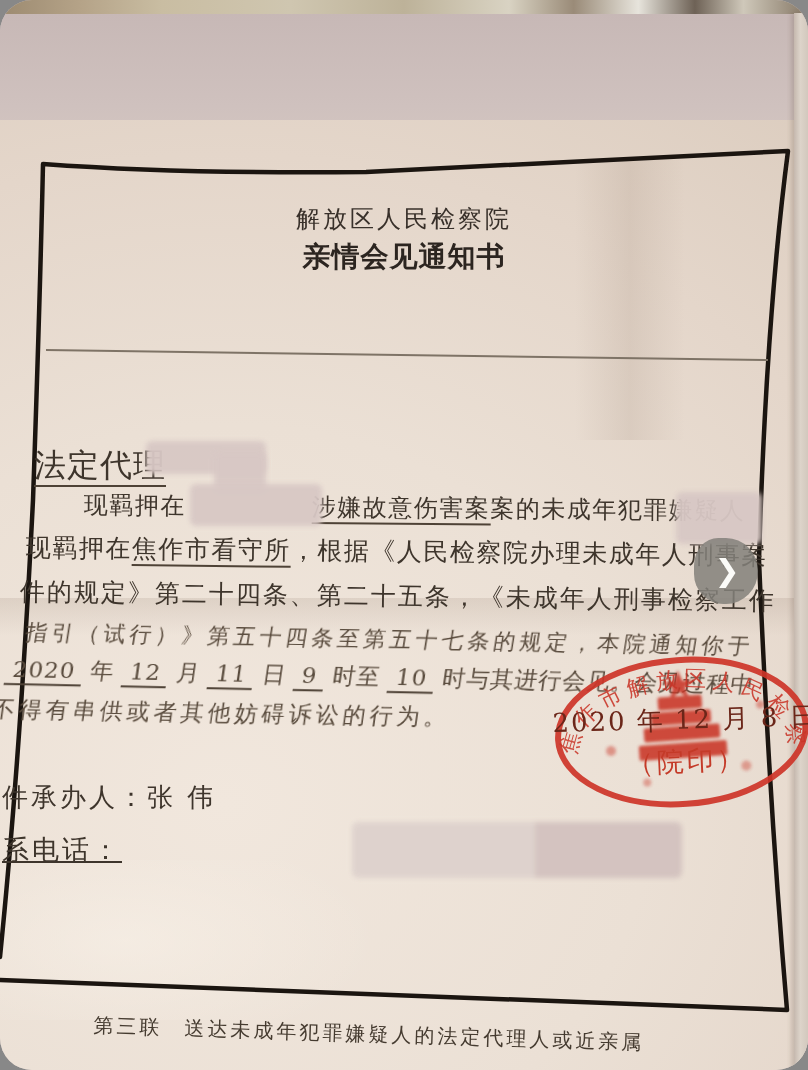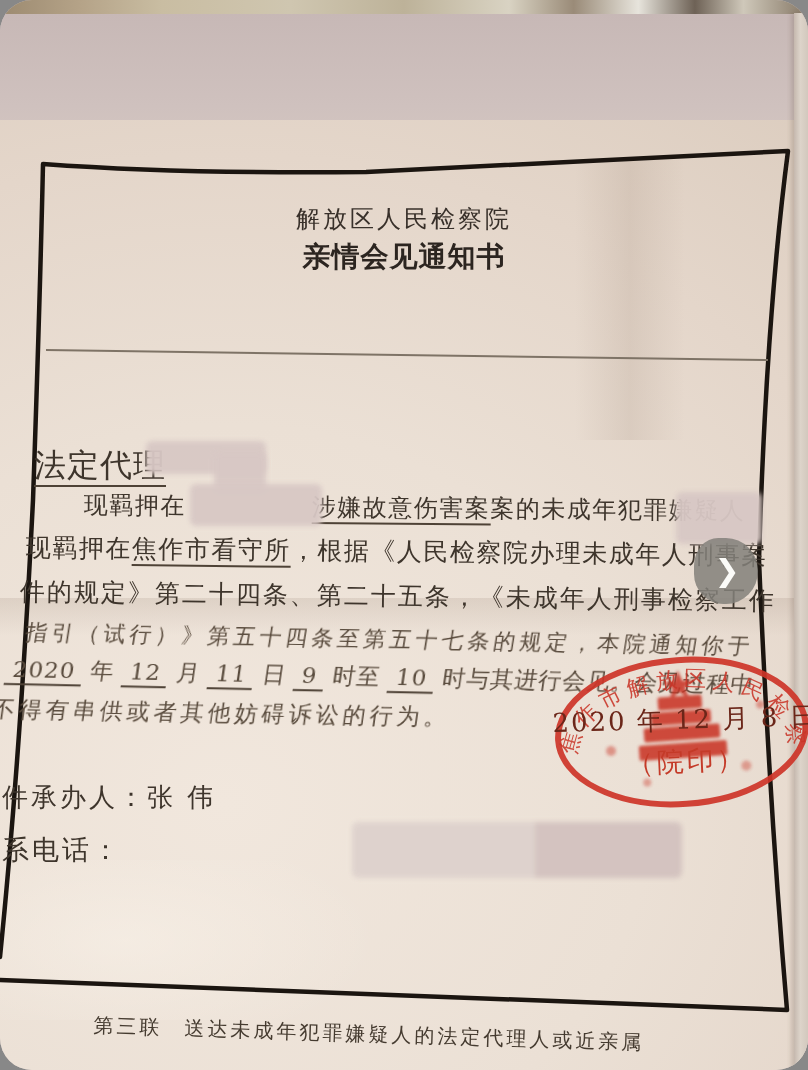--- a/index.html
+++ b/index.html
@@ -42,21 +42,21 @@
   .l3{left:20px;top:575px;font-size:25px;letter-spacing:2px;transform:rotate(.7deg);transform-origin:left top;}
   .fold-line{color:#5a4c3e;filter:blur(.35px);}
   .l4{left:28px;top:618px;font-size:22px;letter-spacing:4px;transform:rotate(1.1deg) skewX(-8deg);transform-origin:left top;}
   .l5{left:8px;top:654px;font-size:23px;letter-spacing:1px;transform:rotate(1.2deg) skewX(-7deg);transform-origin:left top;}
   .l6{left:-6px;top:694px;font-size:23px;letter-spacing:4px;transform:rotate(1deg) skewX(-7deg);transform-origin:left top;}
   .u{border-bottom:2px solid #4e4236;padding-bottom:1px;}
   .blank{border-bottom:2px solid #4e4236;padding:0 7px 1px 7px;}
   .spacer1{display:inline-block;width:126px;}
   .dateline{left:552px;top:706px;font-size:26px;letter-spacing:2px;color:#6b2619;z-index:41;transform:rotate(-1.5deg);transform-origin:left top;}
   .handler{left:2px;top:780px;font-size:26px;letter-spacing:3px;}
-  .phone{left:2px;top:832px;font-size:27px;letter-spacing:3px;}
+  .phone{left:2px;top:832px;font-size:27px;letter-spacing:3px;text-decoration:underline;}
   .footer{left:94px;top:1012px;font-size:20px;letter-spacing:3px;color:#453b30;transform:rotate(1.8deg);transform-origin:left top;z-index:20;}
   .footer .gap{display:inline-block;width:22px;}
 
   
   .patch{position:absolute;background:#d8c8c5;border-radius:6px;filter:blur(2.5px);opacity:.95;z-index:30;}
   .p-legalrep{left:146px;top:441px;width:120px;height:33px;}
   .p-bridge{left:214px;top:452px;width:52px;height:40px;}
   .p-name1{left:190px;top:484px;width:132px;height:42px;}
   .p-name2{left:676px;top:492px;width:86px;height:52px;}
   .p-phone{left:352px;top:822px;width:330px;height:56px;

